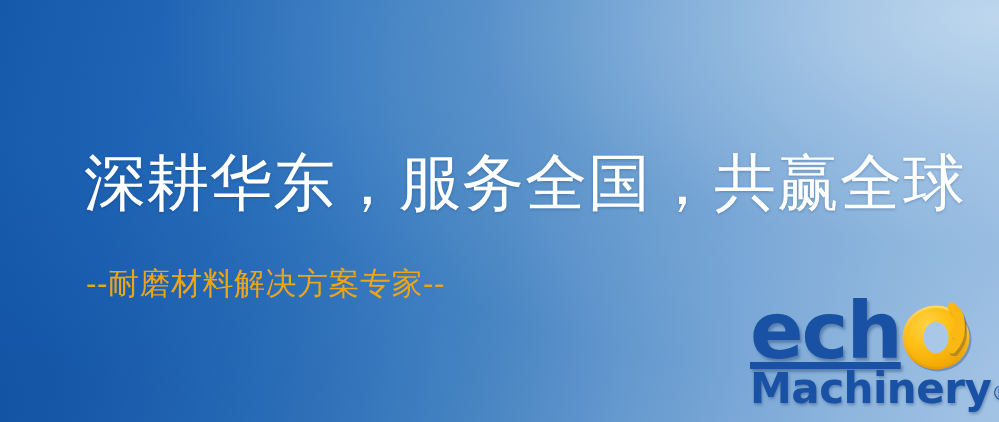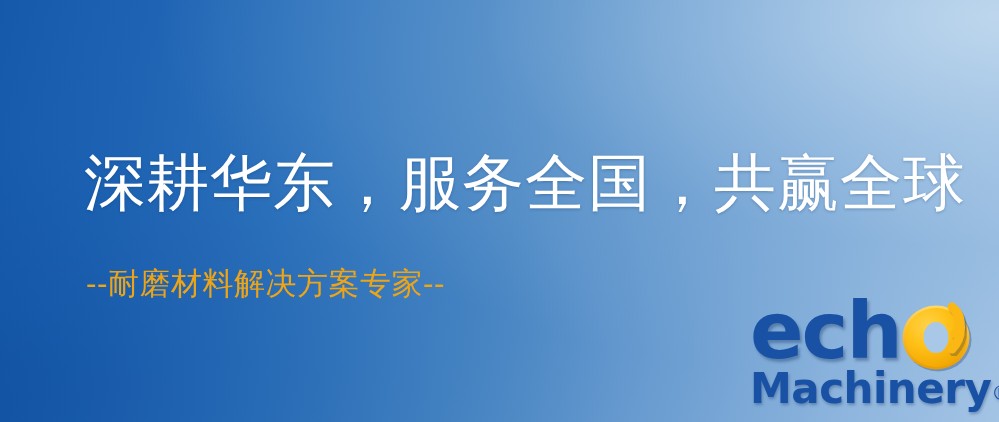--- a/index.html
+++ b/index.html
@@ -95,20 +95,21 @@
     position: absolute;
     left: 0px;
     top: -4px;
     font-family: "DejaVu Sans", "Liberation Sans", sans-serif;
     font-size: 79px;
     font-weight: bold;
     color: #1952a4;
     letter-spacing: -2px;
     line-height: 1;
     text-shadow: 2px 3px 3px rgba(20,50,100,0.38);
+    text-decoration: underline;
   }
   .logo-o {
     position: absolute;
     left: 151px;
     top: 7px;
     width: 72px;
     height: 69px;
   }
   .logo-o svg, .logo-arcs svg { display: block; }
   .logo-arcs {

